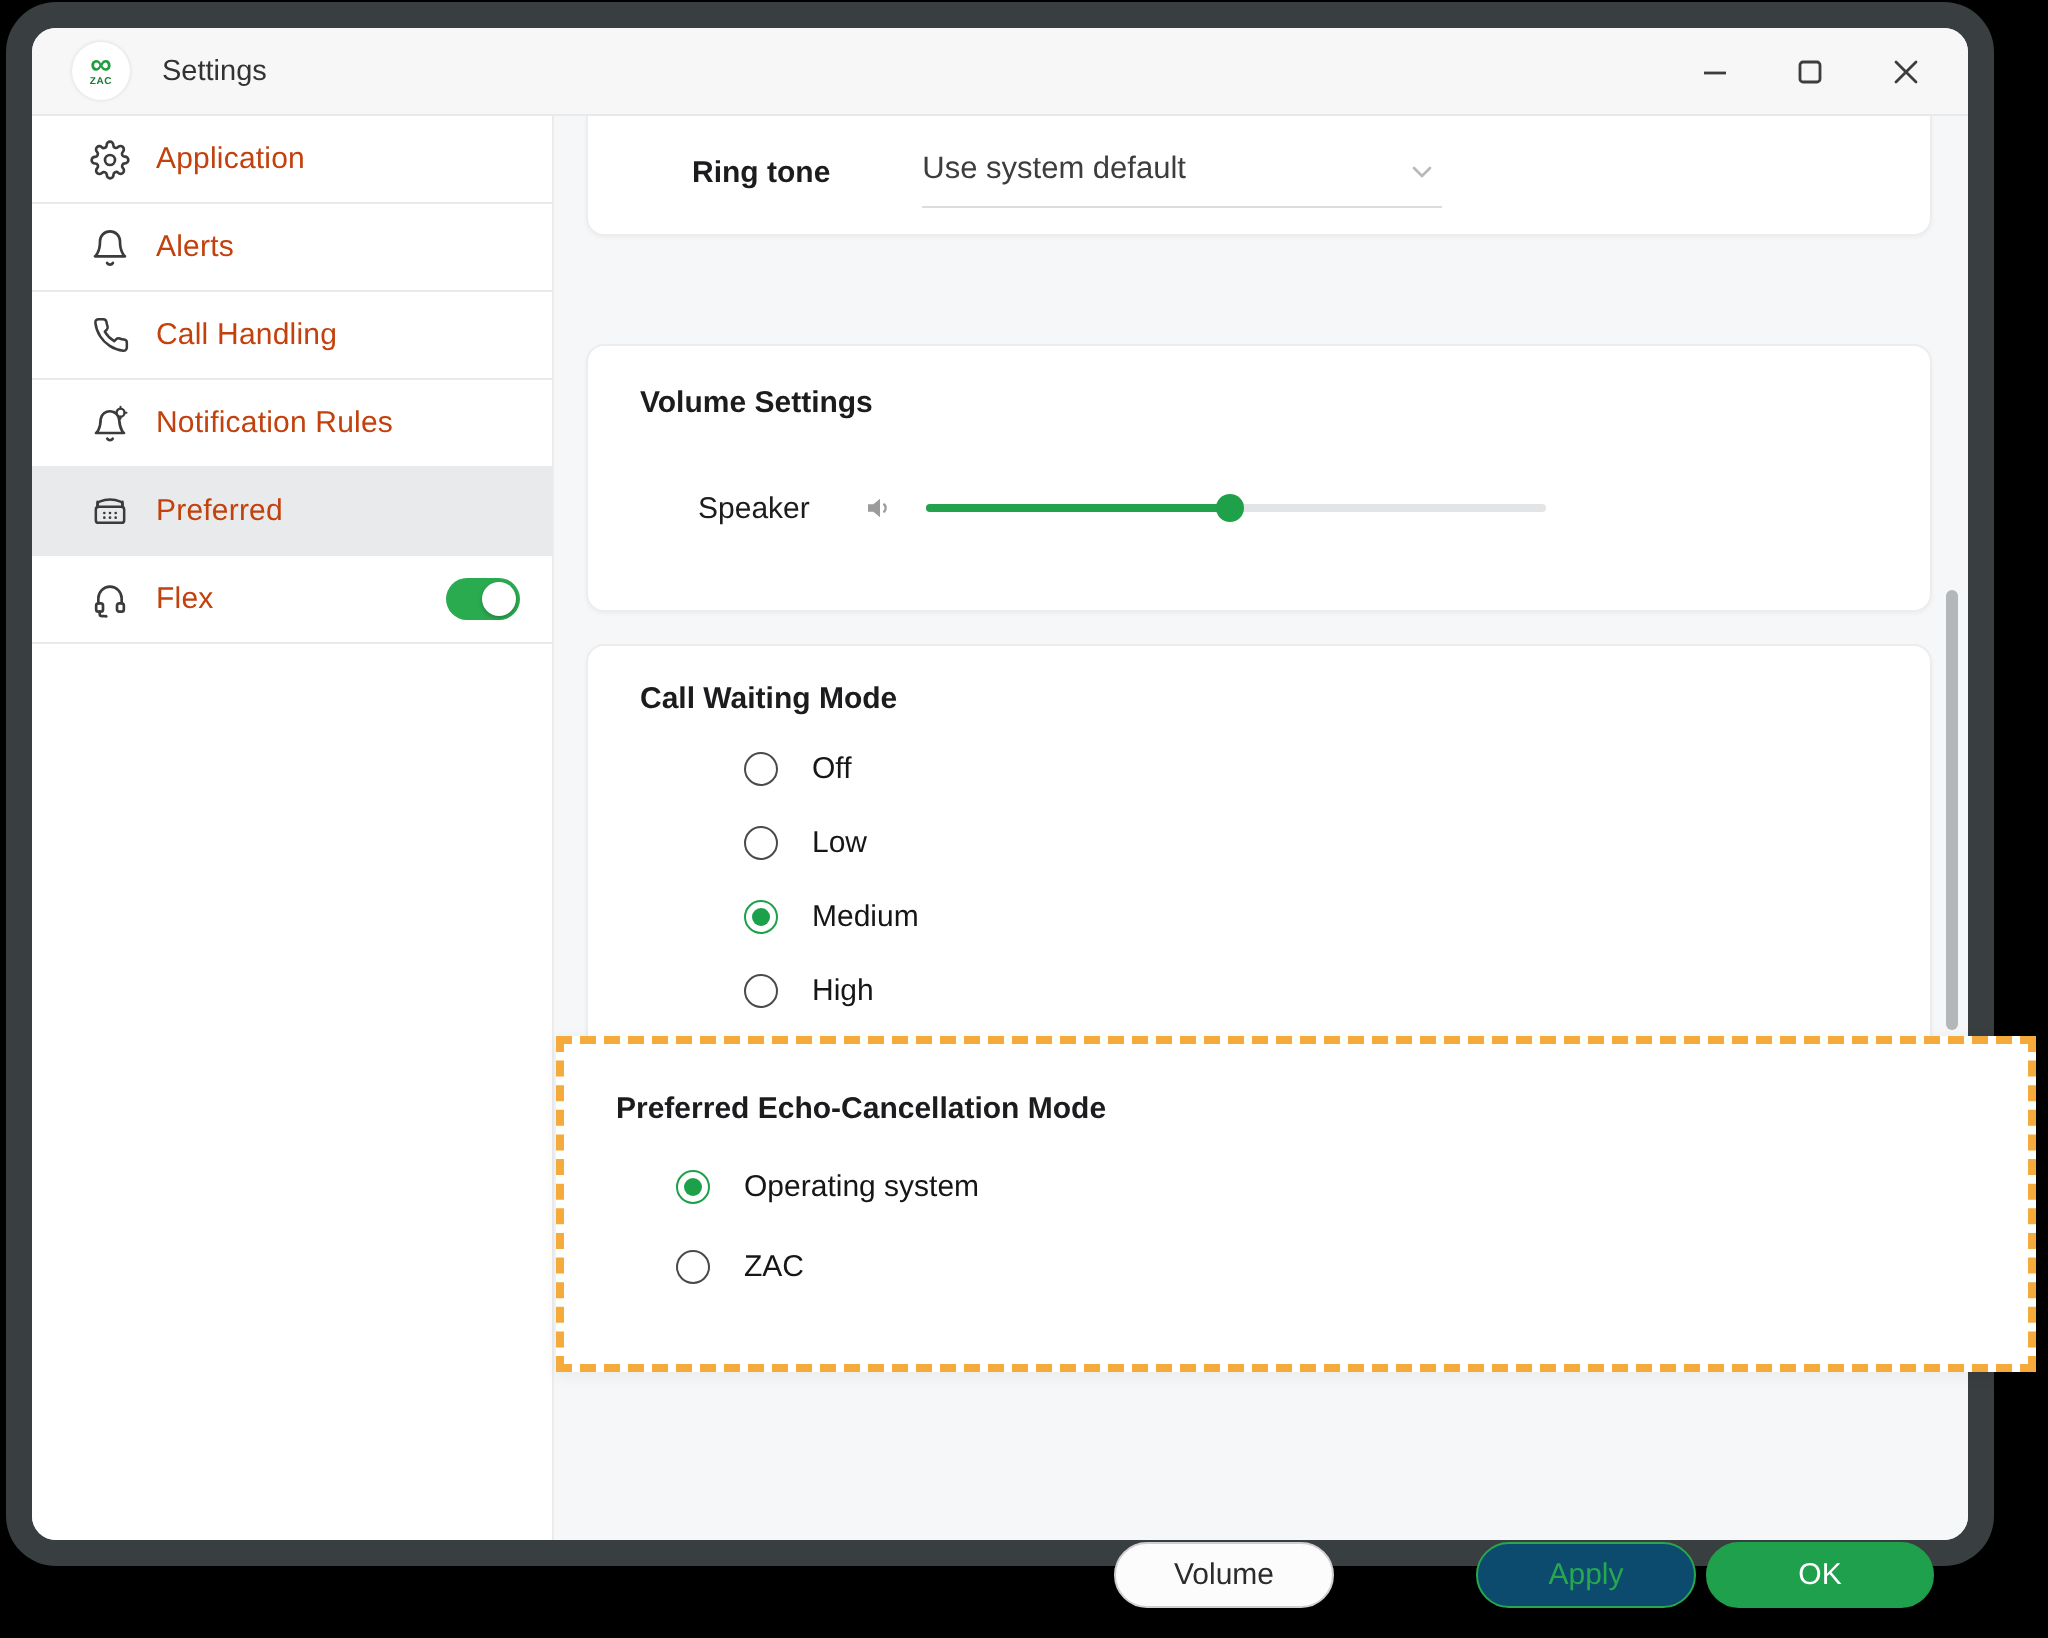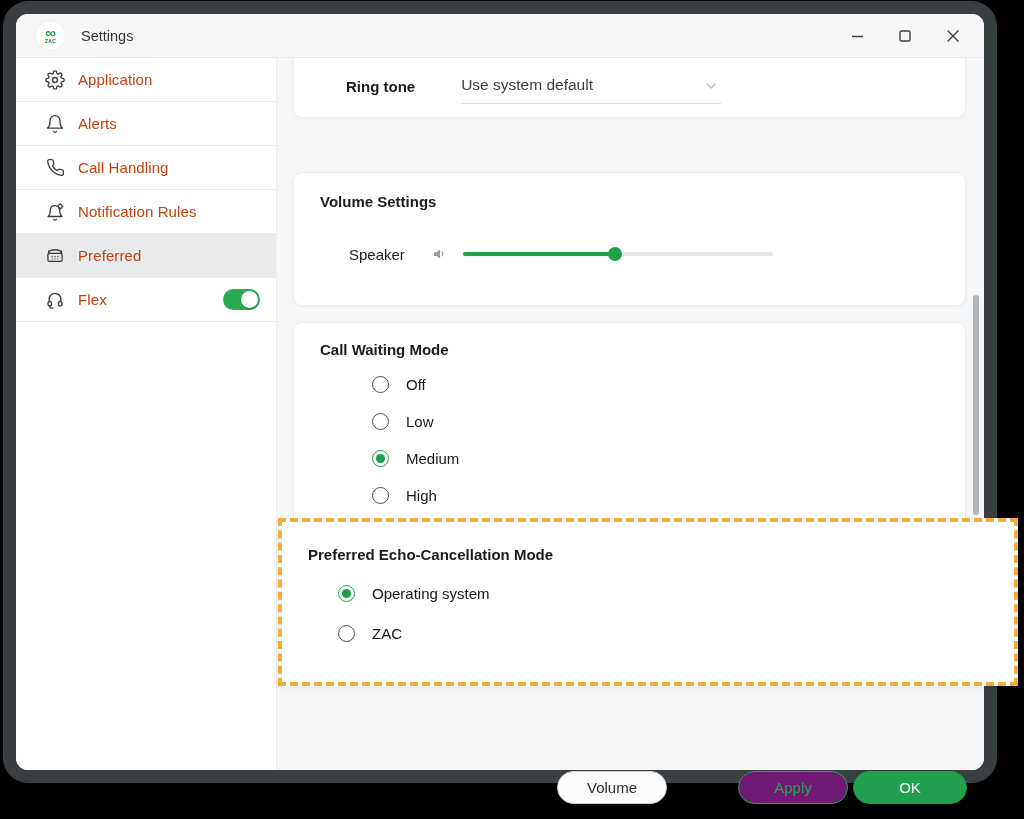--- a/index.html
+++ b/index.html
@@ -83,21 +83,21 @@
               box-shadow:0 2px 8px rgba(0,0,0,.06); }
   .echo-box .radio-row { margin-left:30px; height:40px; }
   .echo-box .radio-row.first { margin-top:22px; }
 
   
   .footer { position:absolute; left:261px; right:0; top:713px; height:43px; }
   .btn { position:absolute; height:33px; border-radius:17px; font-size:15px;
          display:flex; align-items:center; justify-content:center;
          font-family:"Liberation Sans", sans-serif; cursor:pointer; }
   .btn-cancel { left:19px; width:110px; background:#fcfcfc; border:1px solid #cfcfcf; color:#2c2c2e; }
-  .btn-apply { right:136px; width:110px; background:#701a75; border:1.4px solid #27a84e; color:#27a84e; }
+  .btn-apply { right:136px; width:110px; background:#0c4a6e; border:1.4px solid #27a84e; color:#27a84e; }
   .btn-ok { right:17px; width:114px; background:#1fa04c; border:1.4px solid #1fa04c; color:#fff; }
 
   
   .scroll-thumb { position:absolute; left:696px; top:237px; width:6px; height:220px;
                   background:#b4b7b9; border-radius:3px; z-index:5; cursor:pointer; }
 
   svg { display:block; }
 </style>
 </head>
 <body>

